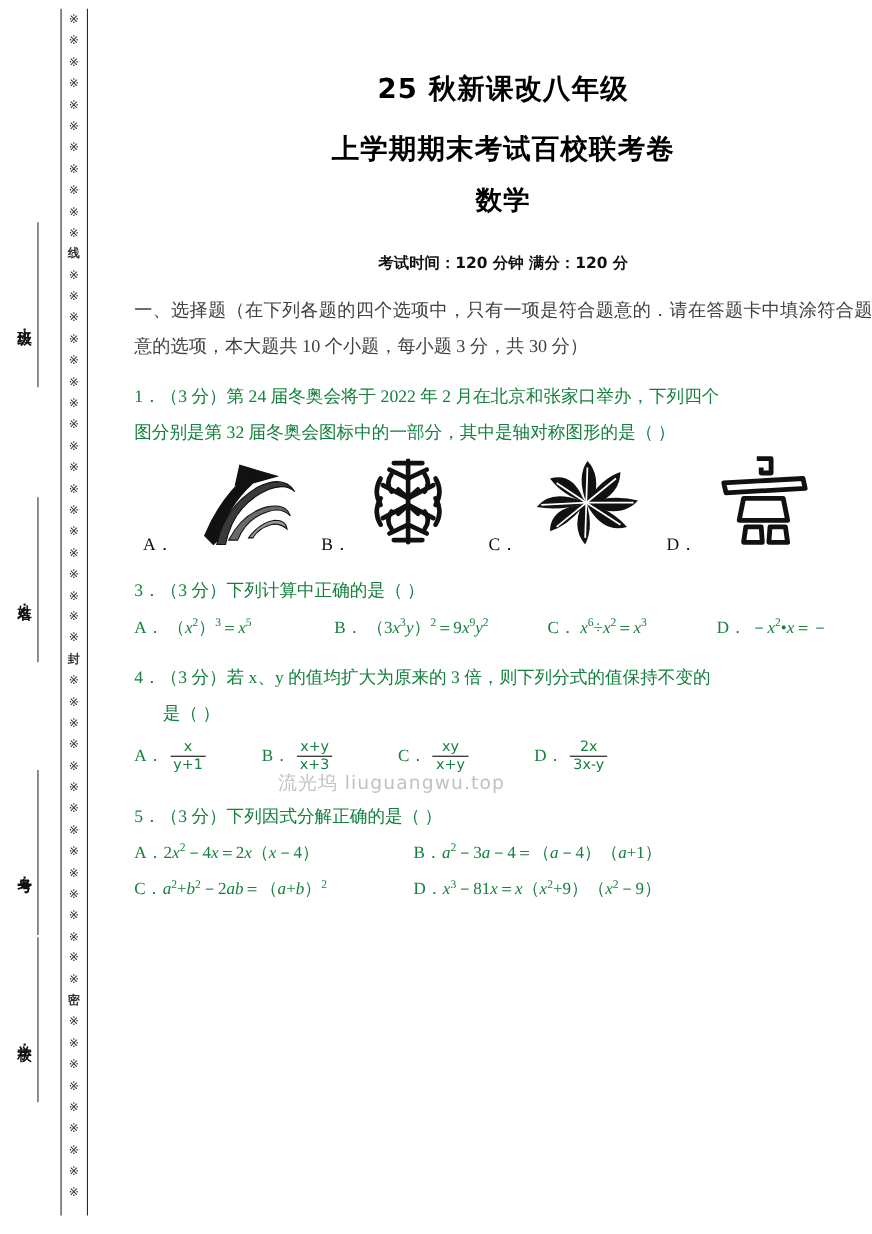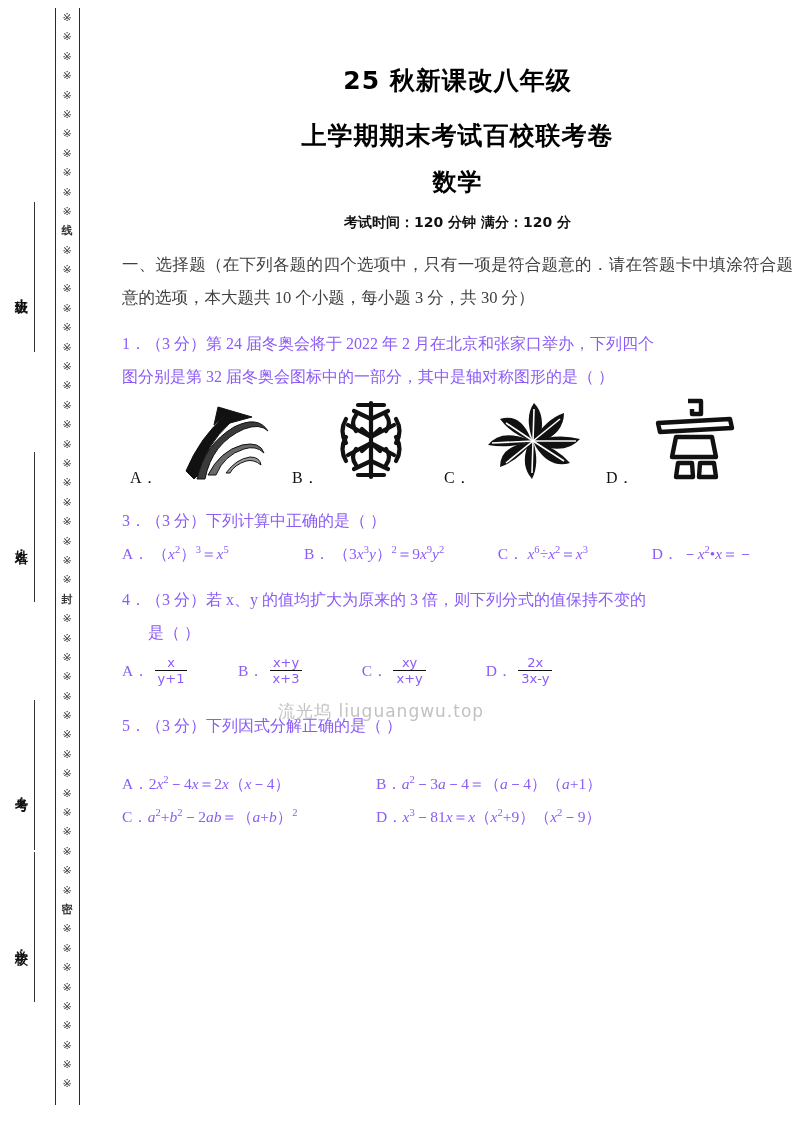--- a/index.html
+++ b/index.html
@@ -102,40 +102,40 @@
     font-family: "DejaVu Sans", sans-serif;
     font-weight: 700;
     color: #000;
   }
   .title-1 { font-size: 25px; margin-top: 64px; letter-spacing: 1px; }
   .title-2 { font-size: 25px; margin-top: 22px; letter-spacing: 1px; }
   .title-3 { font-size: 24px; margin-top: 14px; letter-spacing: 1px; }
 
   .subtitle {
     text-align: center;
-    margin-top: 16px;
+    margin-top: 33px;
     font-family: "DejaVu Sans", sans-serif;
     font-size: 14px;
     font-weight: 700;
     color: #111;
   }
 
   .section-head {
     margin-top: 16px;
     font-size: 16.5px;
     line-height: 33px;
     text-align: justify;
     color: #404040;
   }
 
   .q {
     margin-top: 13px;
     font-size: 16px;
     line-height: 33px;
-    color: #8b5cf6;
+    color: #15803d;
   }
   .q-stem { text-align: justify; }
   .q-indent { padding-left: 26px; }
 
   .opts {
     font-size: 15.5px;
     line-height: 33px;
   }
   .opt-row { white-space: nowrap; }
   .opt { display: inline-block; }
@@ -175,21 +175,21 @@
     color: #111;
   }
   .fig-art {
     position: absolute;
     bottom: 6px;
   }
 
   
   #watermark {
     position: absolute;
-    left: 278px;
+    left: 253px;
     top: 700px;
     font-family: "DejaVu Sans", sans-serif;
     font-size: 17px;
     color: #c2c2c2;
     letter-spacing: 1px;
     white-space: nowrap;
     pointer-events: none;
     z-index: 5;
   }
 </style>
@@ -439,21 +439,21 @@
           </span>
         </span>
       </div>
     </div>
   </div>
 
   <div class="q" style="margin-top:16px;">
     <div class="q-stem">5．（3 分）下列因式分解正确的是（     ）</div>
     <div class="opts">
       <div class="opt-row">
-        <span class="opt" style="width:250px;margin-top:25px;">
+        <span class="opt" style="width:250px;">
           A．2<i class="v">x</i><sup>2</sup>－4<i class="v">x</i>＝2<i class="v">x</i>（<i class="v">x</i>－4）
         </span>
         <span class="opt">
           B．<i class="v">a</i><sup>2</sup>－3<i class="v">a</i>－4＝（<i class="v">a</i>－4）（<i class="v">a</i>+1）
         </span>
       </div>
       <div class="opt-row">
         <span class="opt" style="width:250px;">
           C．<i class="v">a</i><sup>2</sup>+<i class="v">b</i><sup>2</sup>－2<i class="v">ab</i>＝（<i class="v">a</i>+<i class="v">b</i>）<sup>2</sup>
         </span>

